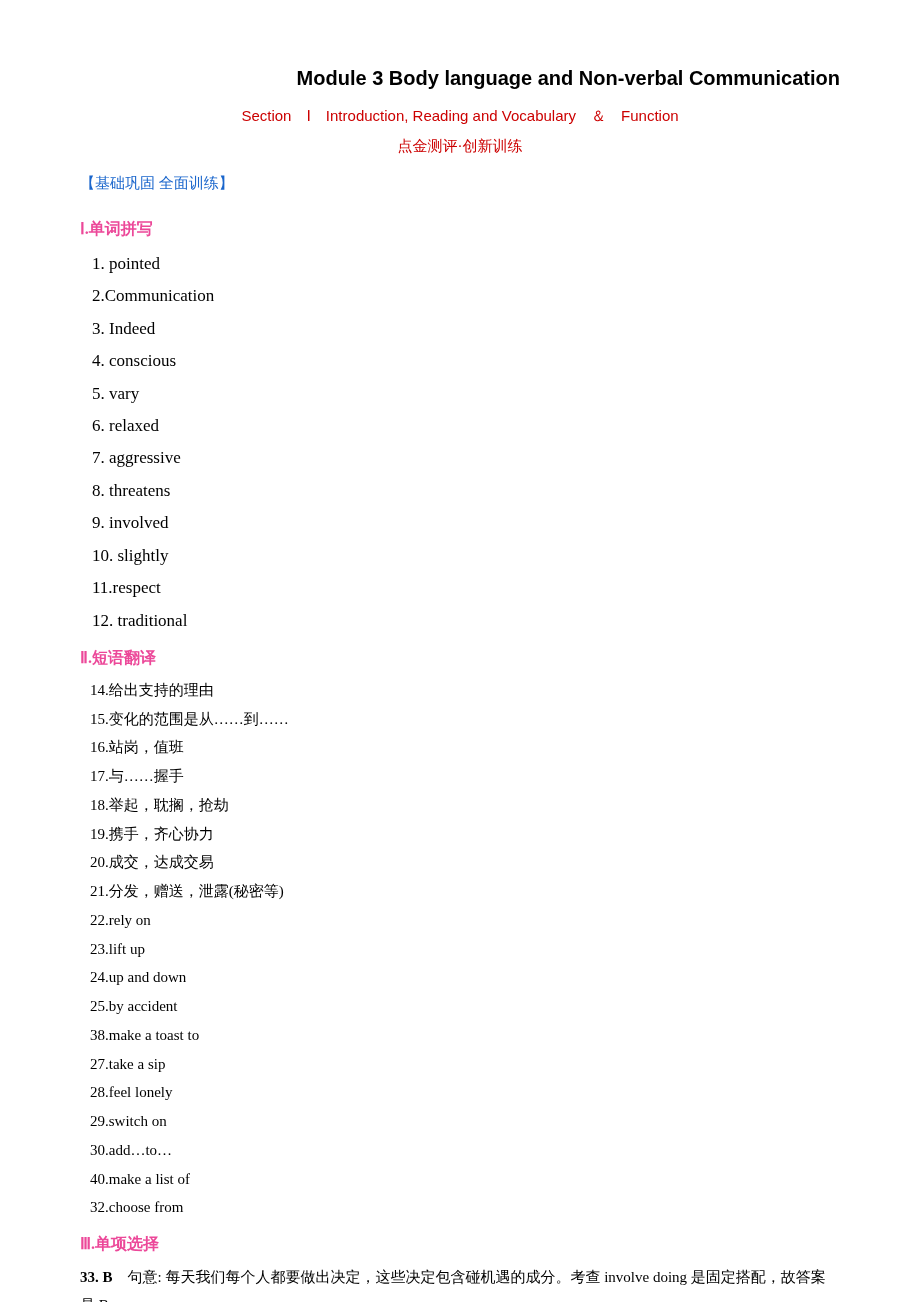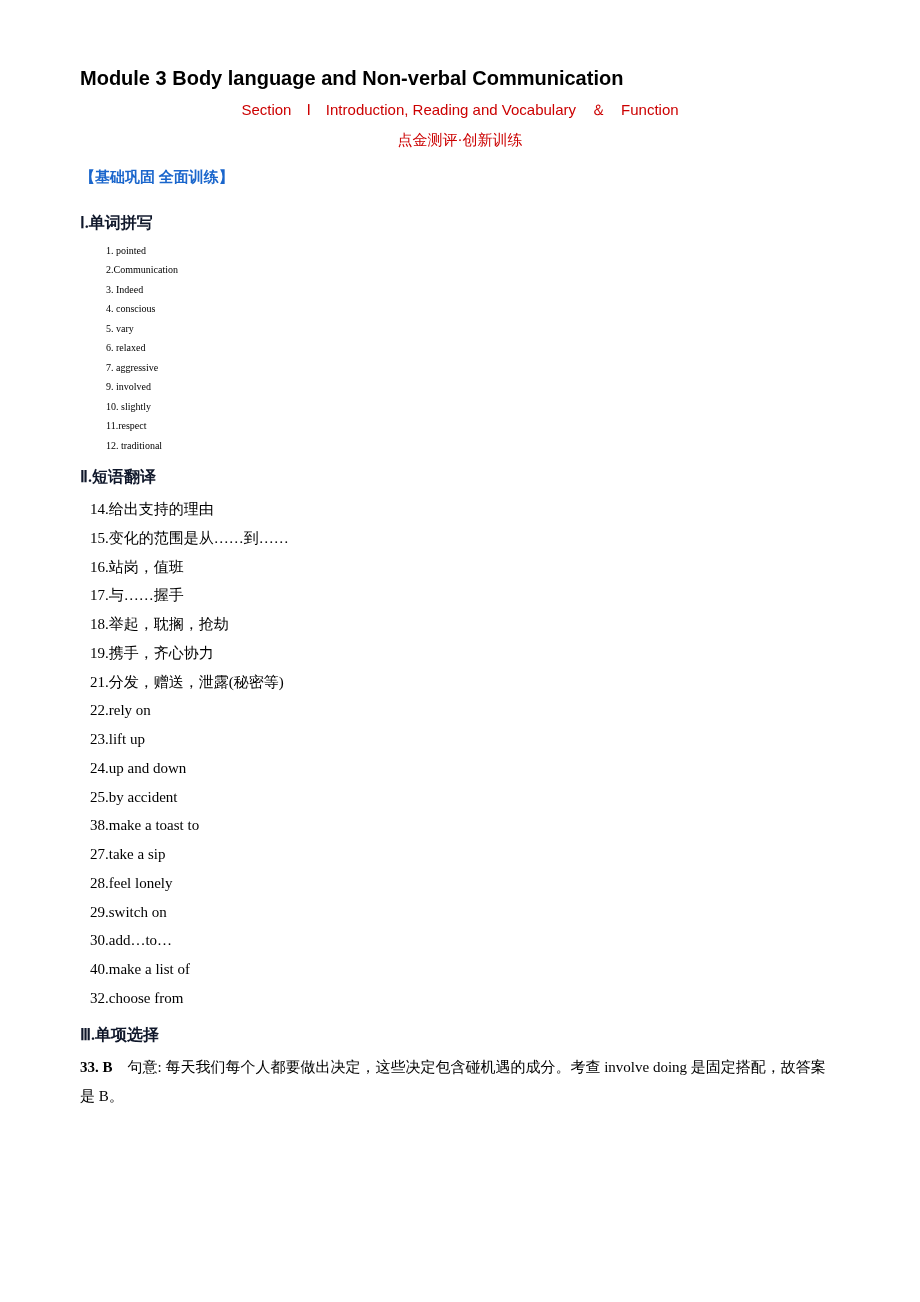--- a/index.html
+++ b/index.html
@@ -9,25 +9,25 @@
     }
     body {
       background: #ffffff;
       font-family: "SimSun", "宋体", serif;
       font-size: 15px;
       color: #000000;
       padding: 60px 80px;
       line-height: 1.8;
     }
     .main-title {
-      text-align: left;
+      text-align: right;
       font-size: 20px;
       font-weight: bold;
       font-family: Arial, sans-serif;
-      margin-bottom: 0;
+      margin-bottom: 6px;
       color: #000;
     }
     .section-title {
       text-align: center;
       font-size: 15px;
       font-weight: normal;
       color: #cc0000;
       margin-bottom: 4px;
       font-family: Arial, sans-serif;
     }
@@ -35,33 +35,33 @@
       text-align: center;
       font-size: 15px;
       color: #cc0000;
       margin-bottom: 10px;
       font-family: "SimSun", serif;
     }
     .badge {
       color: #1a66cc;
       font-size: 15px;
       margin-bottom: 18px;
-      font-weight: bold;
+      font-weight: normal;
     }
     .section-heading {
       font-size: 16px;
       font-weight: bold;
-      color: #0f172a;
+      color: #ec4899;
       margin-top: 8px;
       margin-bottom: 4px;
     }
     .list-item {
-      margin-left: 26px;
+      margin-left: 12px;
       margin-bottom: 1px;
-      font-size: 10px;
+      font-size: 17px;
       line-height: 1.85;
     }
     .cn-item {
       margin-left: 10px;
       margin-bottom: 1px;
       font-size: 15px;
       line-height: 1.85;
     }
     .choice-section {
       margin-top: 8px;
@@ -83,34 +83,36 @@
 
 <div class="section-heading">Ⅰ.单词拼写</div>
 <div id="section1-list">
     <div class="list-item">1. pointed</div>
     <div class="list-item">2.Communication</div>
     <div class="list-item">3. Indeed</div>
     <div class="list-item">4. conscious</div>
     <div class="list-item">5. vary</div>
     <div class="list-item">6. relaxed</div>
     <div class="list-item">7. aggressive</div>
+    <div class="list-item">8. threatens</div>
     <div class="list-item">9. involved</div>
     <div class="list-item">10. slightly</div>
     <div class="list-item">11.respect</div>
     <div class="list-item">12. traditional</div>
   </div>
 
 <div class="section-heading">Ⅱ.短语翻译</div>
 <div id="section2-list">
     <div class="cn-item">14.给出支持的理由</div>
     <div class="cn-item">15.变化的范围是从……到……</div>
     <div class="cn-item">16.站岗，值班</div>
     <div class="cn-item">17.与……握手</div>
     <div class="cn-item">18.举起，耽搁，抢劫</div>
     <div class="cn-item">19.携手，齐心协力</div>
+    <div class="cn-item">20.成交，达成交易</div>
     <div class="cn-item">21.分发，赠送，泄露(秘密等)</div>
     <div class="cn-item">22.rely on</div>
     <div class="cn-item">23.lift up</div>
     <div class="cn-item">24.up and down</div>
     <div class="cn-item">25.by accident</div>
     <div class="cn-item">38.make a toast to</div>
     <div class="cn-item">27.take a sip</div>
     <div class="cn-item">28.feel lonely</div>
     <div class="cn-item">29.switch on</div>
     <div class="cn-item">30.add…to…</div>

